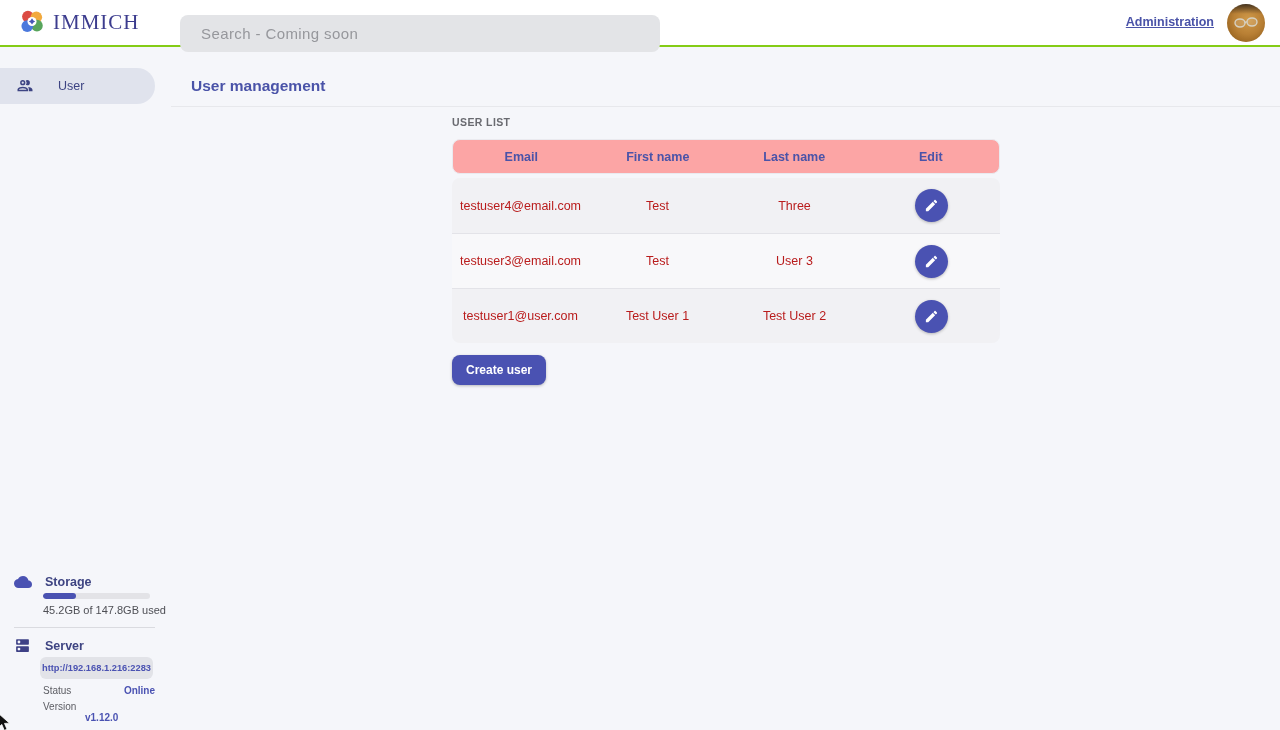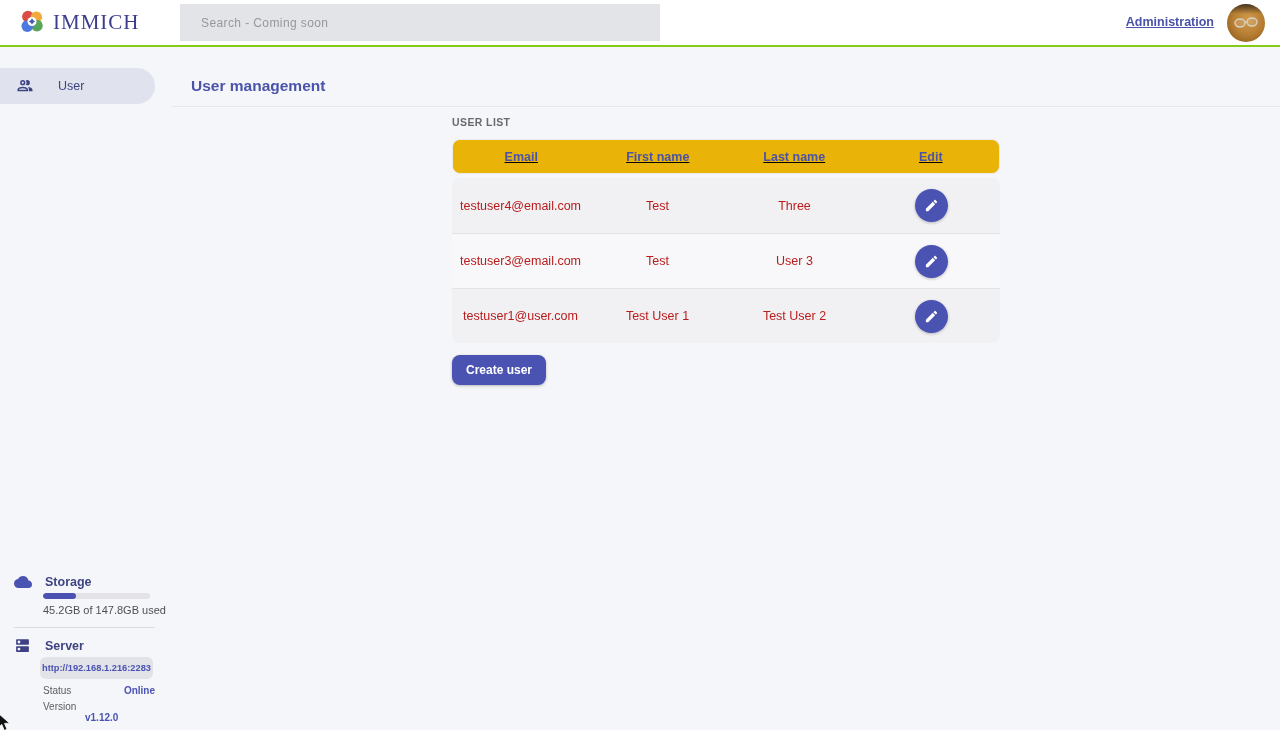--- a/index.html
+++ b/index.html
@@ -5,23 +5,23 @@
   * { margin:0; padding:0; box-sizing:border-box; }
   html,body { width:1280px; height:730px; overflow:hidden; }
   body { font-family:"Liberation Sans", sans-serif; background:#f5f6fa; position:relative; }
 
   
   .navbar { position:absolute; top:0; left:0; width:1280px; height:47px;
             background:#ffffff; border-bottom:2px solid #84cc16; z-index:5; }
   .logo { position:absolute; left:18px; top:8px; display:flex; align-items:center; gap:7px; cursor:pointer; }
   .logo-text { font-family:"Liberation Serif", serif; font-size:21px; letter-spacing:1px;
                color:#3c3c8e; font-weight:500; }
-  .search-input { position:absolute; left:180px; top:4px; width:480px; height:37px;
-                  background:#e3e4e7; border:none; border-radius:0; padding-left:21px;
-                  font-family:"Liberation Sans", sans-serif; font-size:12px; color:#55565c;
+  .search-input { position:absolute; left:180px; top:15px; width:480px; height:37px;
+                  background:#e3e4e7; border:none; border-radius:8px; padding-left:21px;
+                  font-family:"Liberation Sans", sans-serif; font-size:15px; color:#55565c;
                   letter-spacing:0.4px; outline:none; }
   .search-input::placeholder { color:#96979c; }
   .admin-link { position:absolute; right:66px; top:15px; font-size:12.5px; font-weight:700;
                 color:#4a53a8; text-decoration:underline; cursor:pointer; }
   .avatar { position:absolute; right:15px; top:4px; width:38px; height:38px; border-radius:50%;
             overflow:hidden; cursor:pointer;
             background:
               linear-gradient(to bottom, rgba(48,38,28,0.85) 0%, rgba(48,38,28,0) 26%),
               radial-gradient(circle at 55% 42%, #d09a4a 0%, #b87f34 48%, #96621f 82%, #7d5420 100%); }
   .avatar svg { position:absolute; left:6px; top:13px; }
@@ -48,23 +48,23 @@
             font-size:10px; }
   .kv-row .k { color:#5c5d63; }
   .kv-row .v { color:#4a52b2; font-weight:700;margin-left:42px; }
 
   
   .page-title { position:absolute; left:191px; top:123px; font-size:15.5px; font-weight:600;
                 color:#4a53a8; }
   .title-divider { position:absolute; left:171px; top:106px; width:1109px; height:1px; background:#e7e8ec; }
   .content { position:absolute; left:452px; top:116px; width:548px; }
   .section-label { font-size:10.5px; font-weight:600; letter-spacing:0.4px; color:#696a70; }
-  .thead { margin-top:11px; height:35px; background:#eab308; border:1px solid #eaeaef;
+  .thead { margin-top:11px; height:35px; background:#fca5a5; border:1px solid #eaeaef;
            border-radius:8px; display:grid; grid-template-columns:repeat(4,1fr);
-           align-items:center; text-align:center;text-decoration:underline; }
+           align-items:center; text-align:center; }
   .thead div { font-size:12.5px; font-weight:700; color:#4a53a8; }
   .tbody { margin-top:4px; border-radius:8px; overflow:hidden; }
   .trow { height:55px; display:grid; grid-template-columns:repeat(4,1fr); align-items:center;
           text-align:center; }
   .trow + .trow { border-top:1px solid #e3e3e8; }
   .trow.odd { background:#f1f1f4; }
   .trow.even { background:#f8f8fa; }
   .trow .cell { font-size:12.5px; color:#b91c1c; }
   .edit-btn { width:33px; height:33px; border-radius:50%; background:#4a52b2; border:none;
               display:flex; align-items:center; justify-content:center; margin:0 auto;

